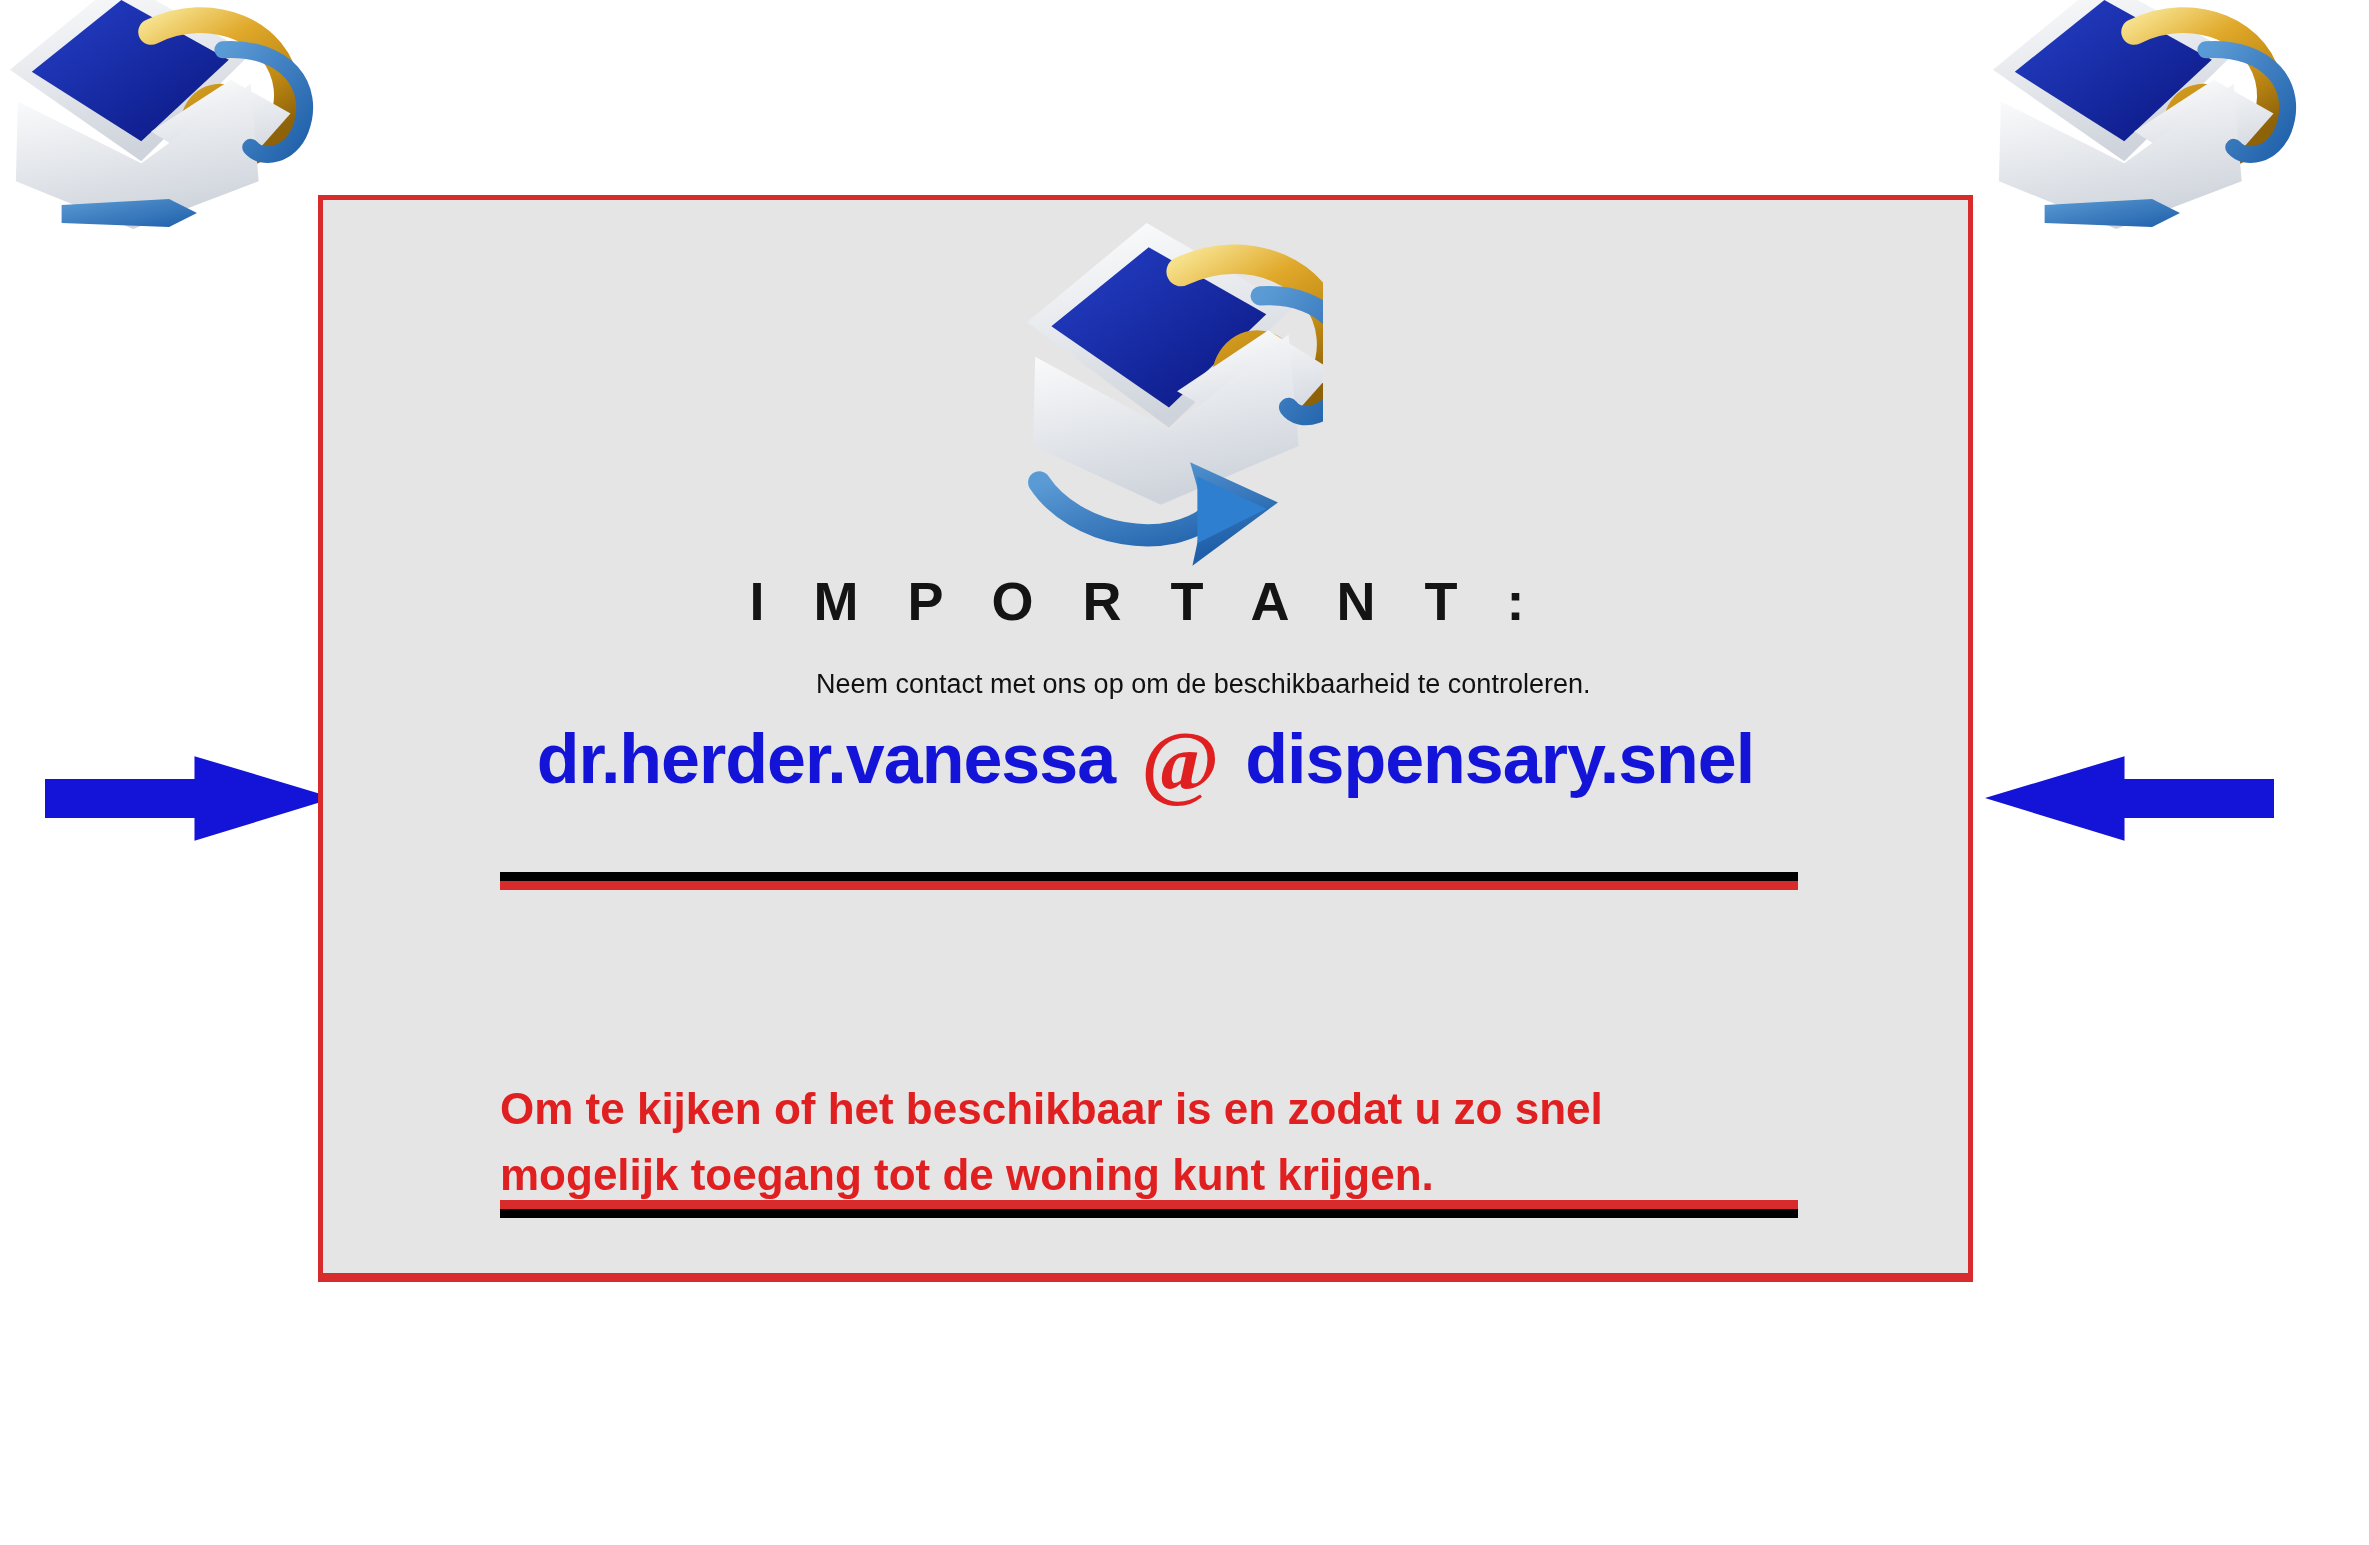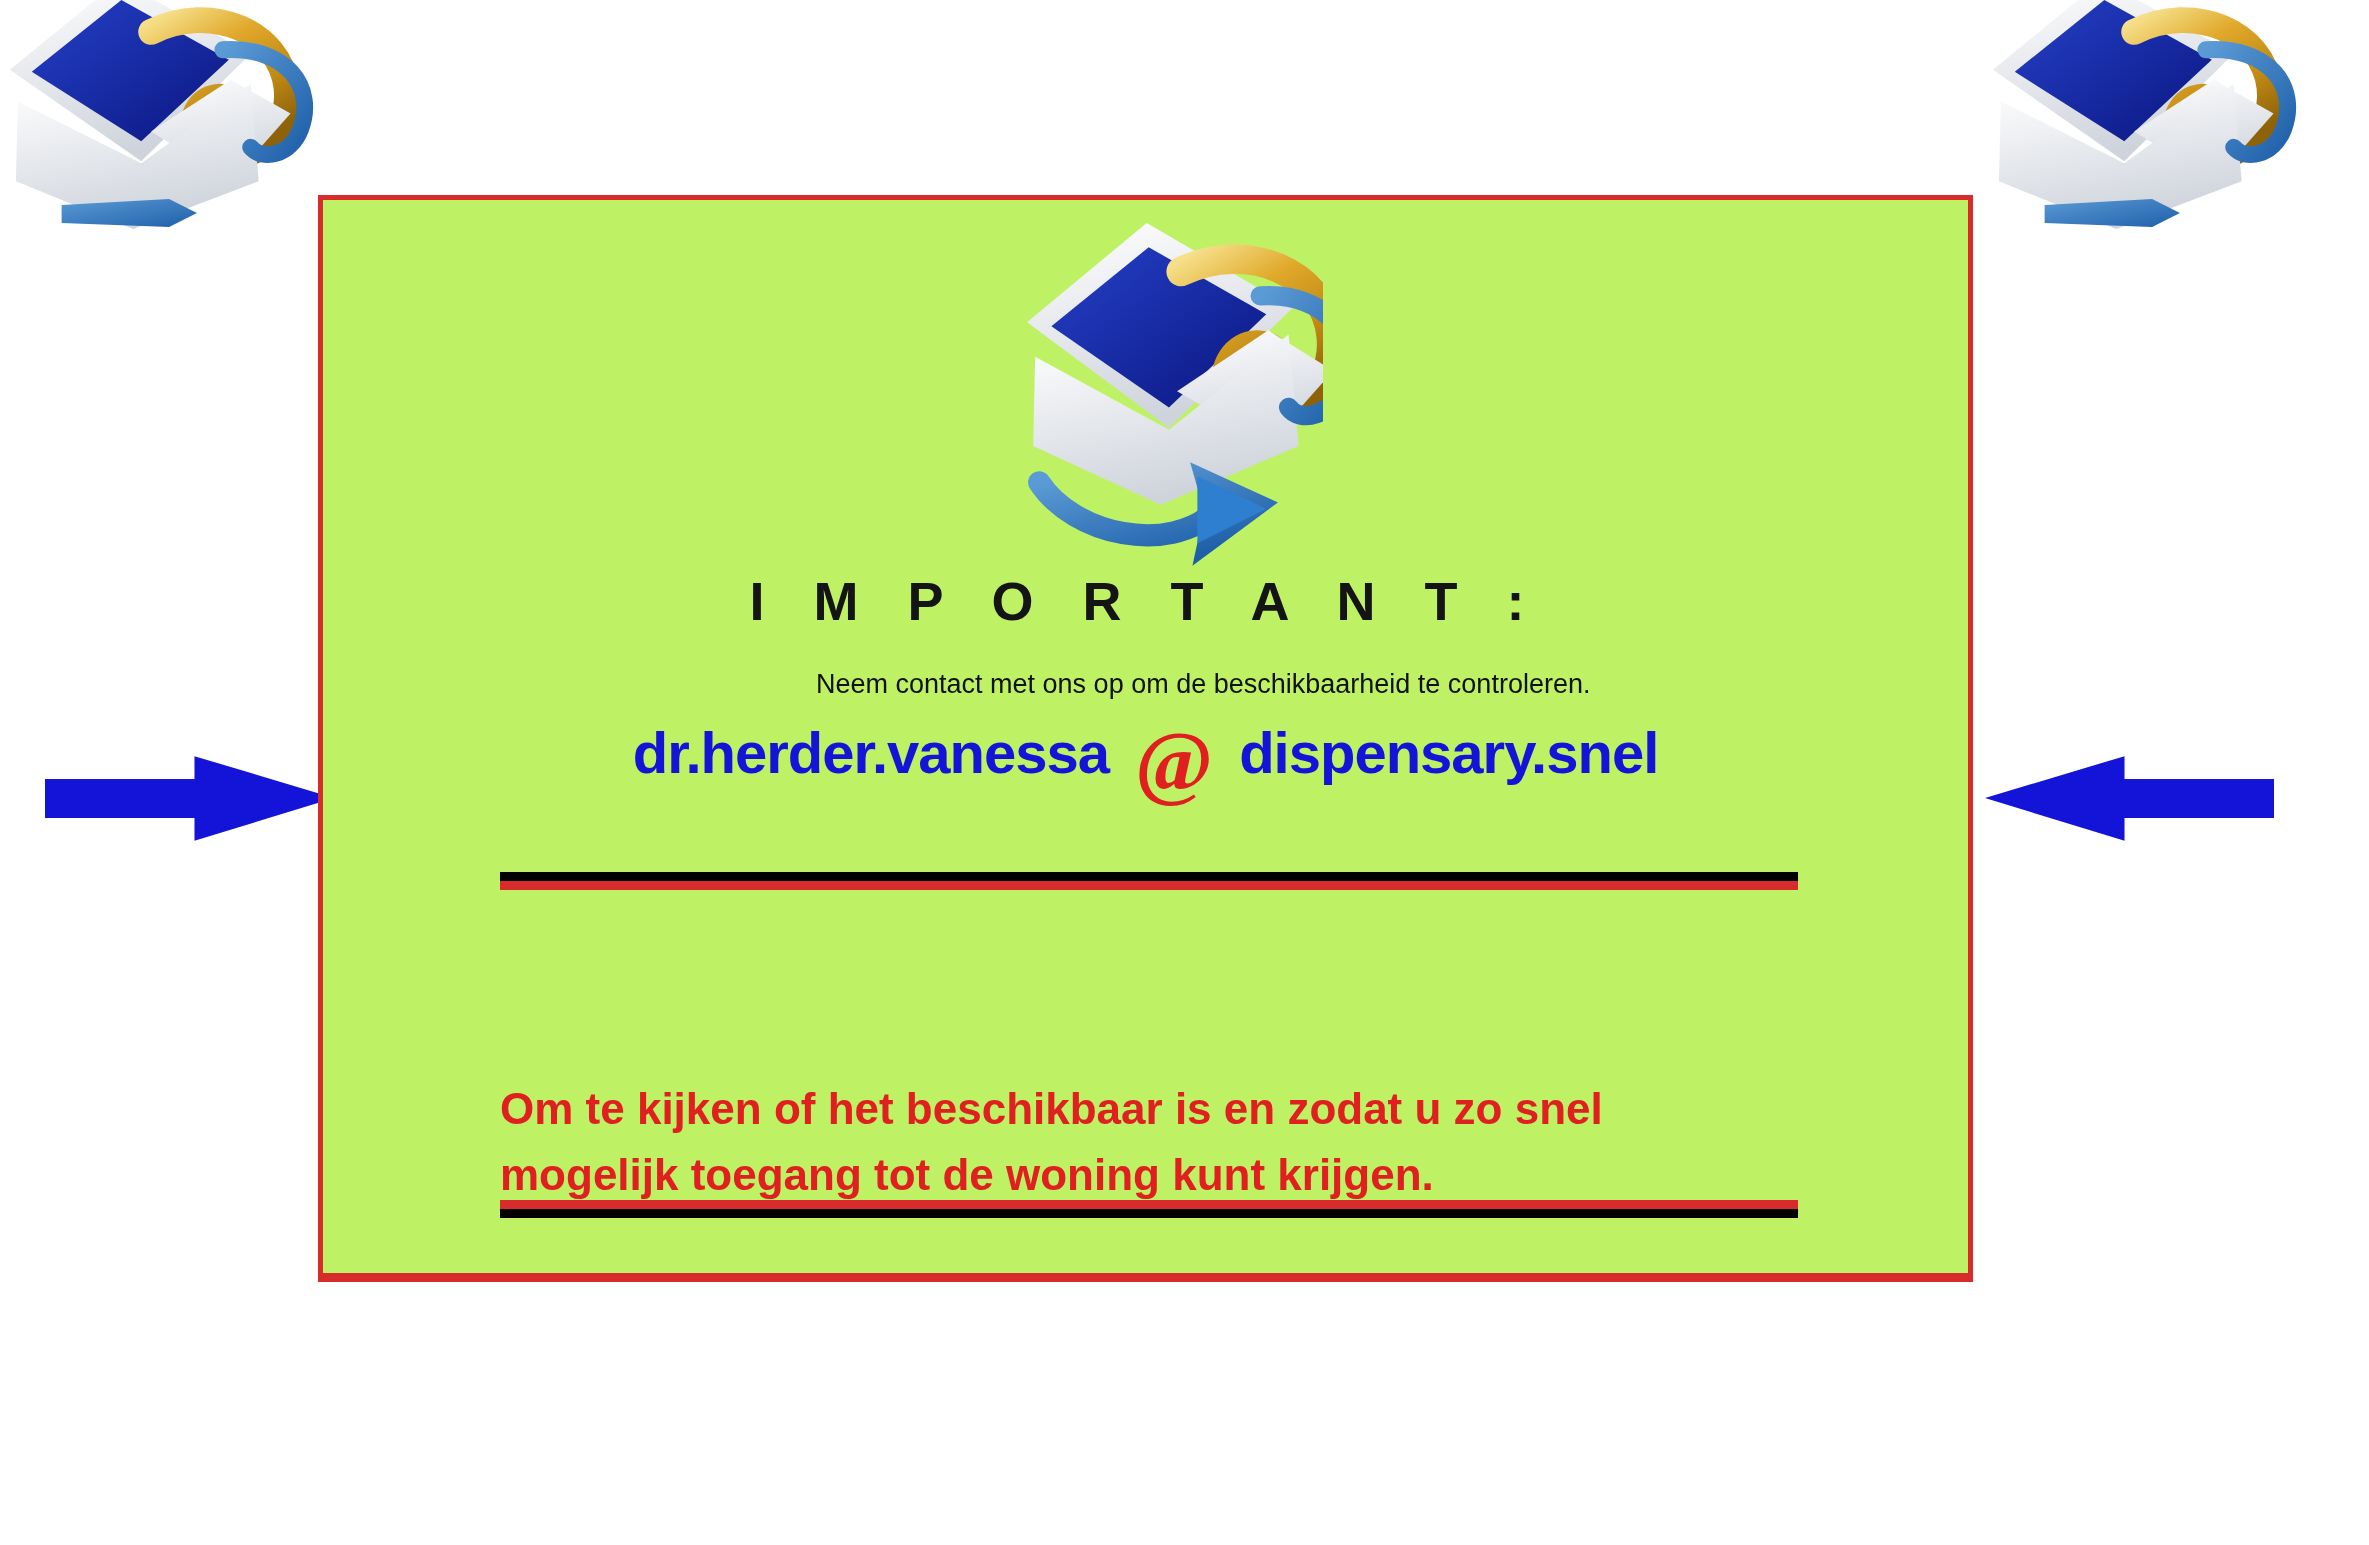--- a/index.html
+++ b/index.html
@@ -70,21 +70,21 @@
 
   
   .frame {
     position: absolute;
     left: 318px;
     top: 195px;
     width: 1655px;
     height: 1087px;
     border: 5px solid #d82b2b;
     border-bottom-width: 9px;
-    background: #bef264;
+    background: #e5e5e5;
     box-sizing: border-box;
   }
 
   .important-head {
     position: absolute;
     left: 0;
     top: 370px;
     width: 100%;
     text-align: center;
     font-size: 54px;
@@ -112,21 +112,21 @@
     left: 0;
     top: 524px;
     width: 100%;
     display: flex;
     align-items: flex-start;
     justify-content: center;
     gap: 26px;
   }
   .email-part {
     color: #1414d8;
-    font-size: 58px;
+    font-size: 70px;
     font-weight: bold;
     letter-spacing: -1px;
     white-space: nowrap;
     line-height: 1;
   }
   .at-glyph {
     color: #e02020;
     font-size: 84px;
     font-weight: bold;
     font-family: "Liberation Serif", serif;

